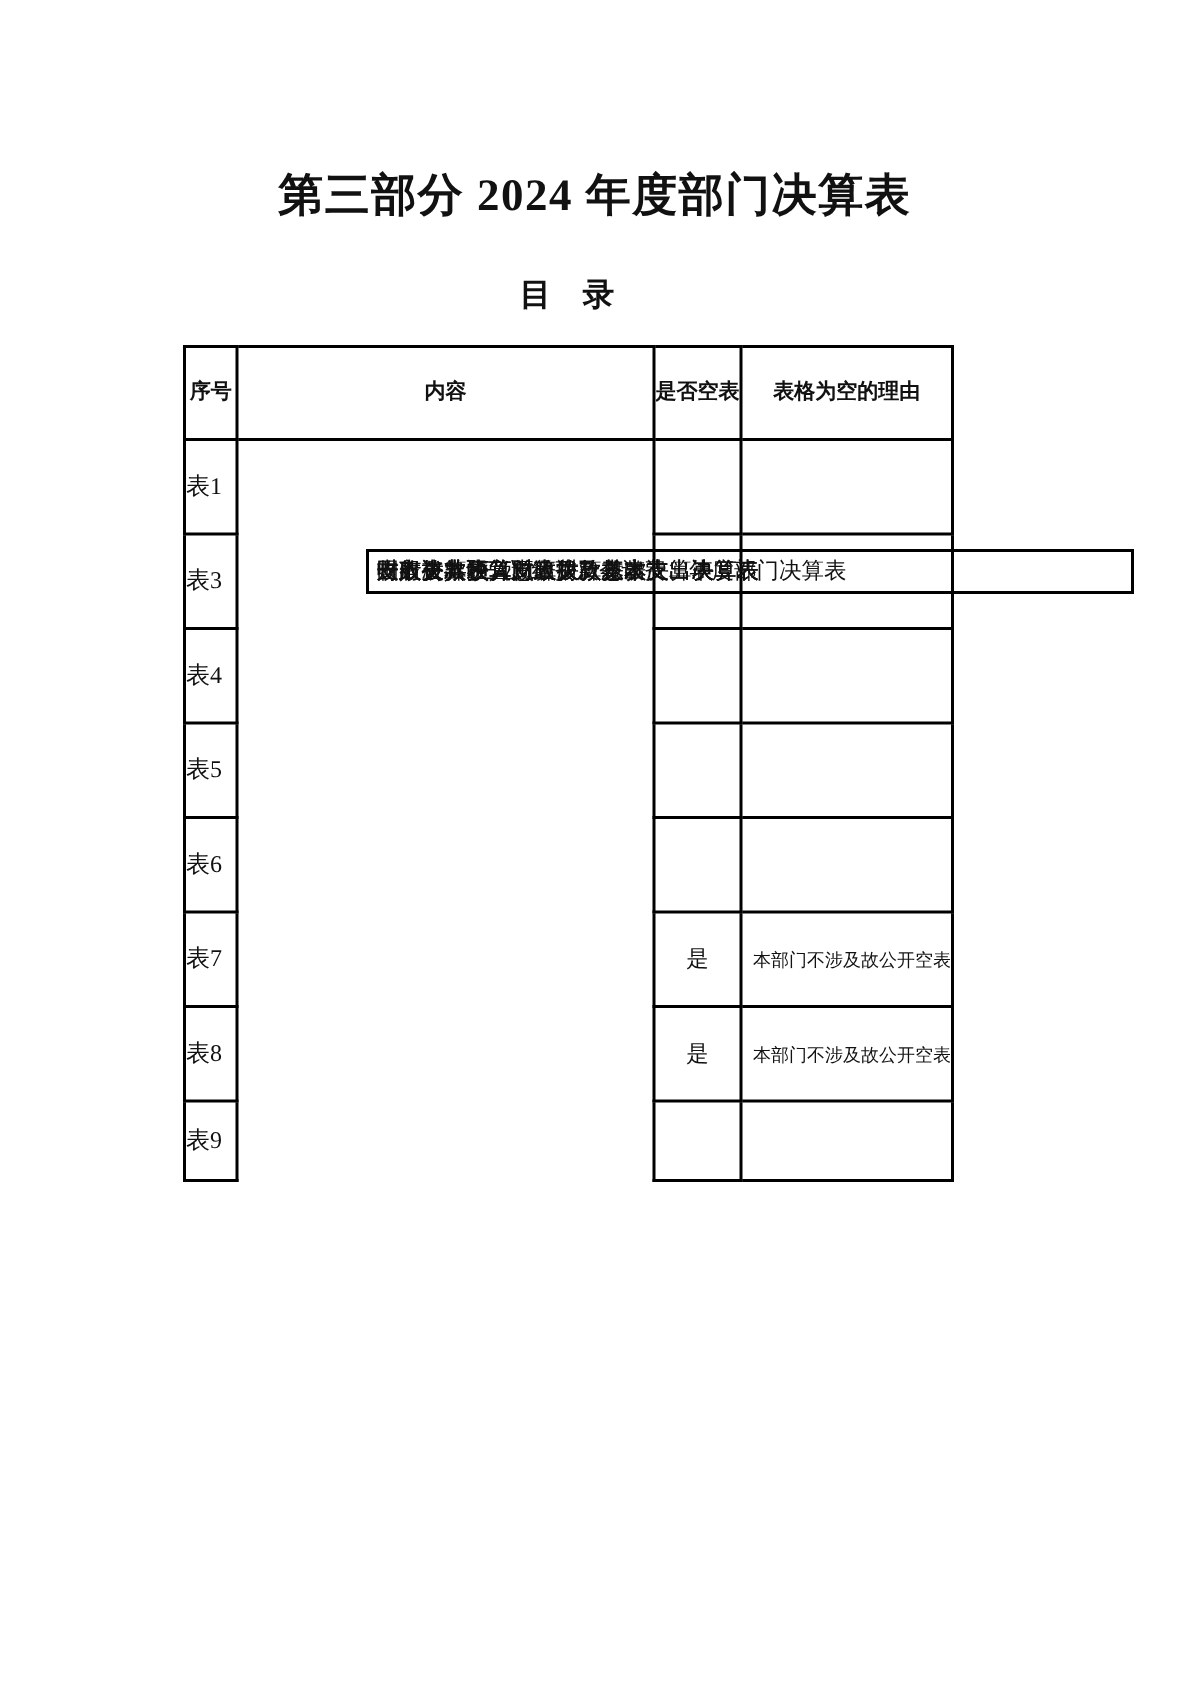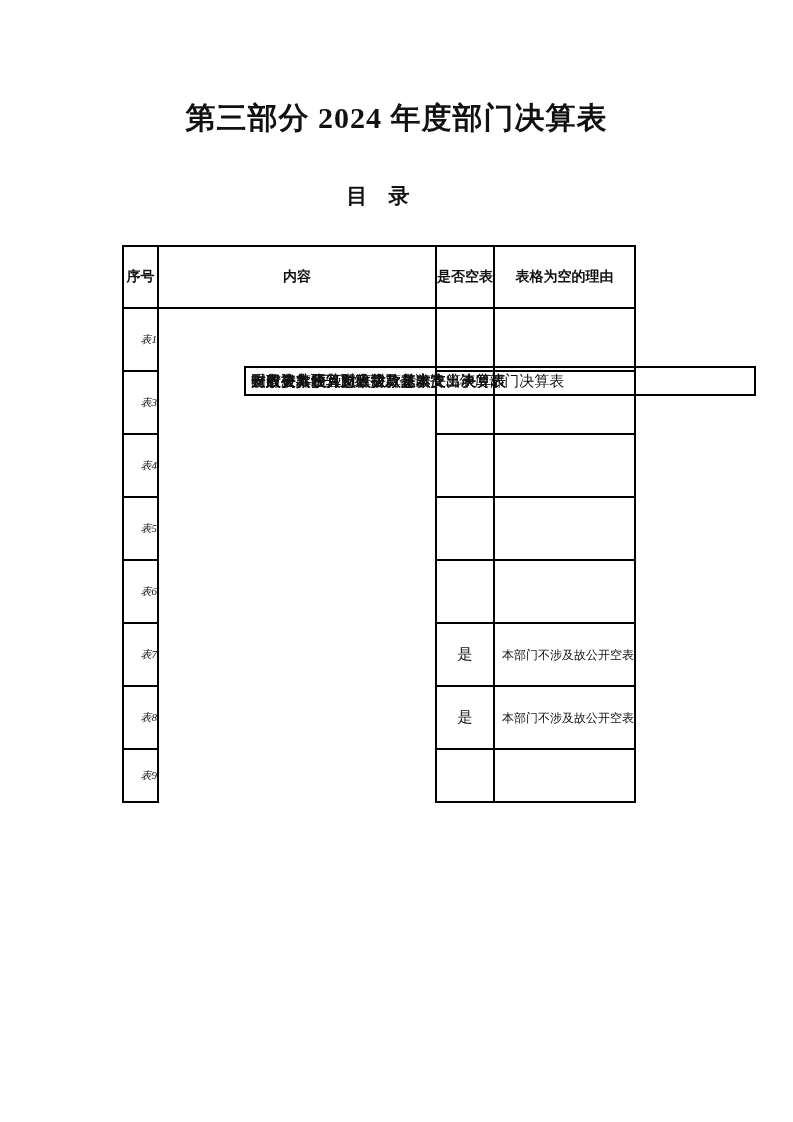--- a/index.html
+++ b/index.html
@@ -13,21 +13,21 @@
     overflow: hidden;
   }
   .page {
     position: absolute;
     top: 0; left: 0;
     width: 793px; height: 1122px;
     background: #ffffff;
   }
   .page-title {
     position: absolute;
-    top: 99px;
+    top: 112px;
     left: 0;
     width: 793px;
     text-align: center;
     font-size: 30px;
     font-weight: bold;
     line-height: 38px;
     letter-spacing: 1px;
     white-space: pre;
   }
   .content {
@@ -38,21 +38,21 @@
   }
   .toc-heading {
     width: 512px;
     text-align: center;
     font-size: 21px;
     font-weight: bold;
     line-height: 26px;
     white-space: pre;
   }
   table.toc {
-    margin-top: 36px;
+    margin-top: 21px;
     border-collapse: collapse;
     table-layout: fixed;
     width: 512px;
   }
   table.toc th, table.toc td {
     border: 2px solid #000000;
     vertical-align: middle;
     overflow: hidden;
   }
   col.c-no     { width: 35px; }
@@ -62,23 +62,22 @@
   tr.hdr    { height: 62px; }
   tr.r      { height: 63px; }
   tr.r-last { height: 53px; }
   th {
     font-size: 14px;
     font-weight: bold;
     text-align: center;
     line-height: 18px;
   }
   td.no {
-    font-size: 11px;
-    text-align: right;
-    font-style: italic;
+    font-size: 16px;
+    text-align: left;
   }
   td.content {
     font-size: 15px;
     text-align: left;
     padding: 2px 3px 2px 5px;
     line-height: 22px;
   }
   td.empty {
     font-size: 15px;
     text-align: center;

